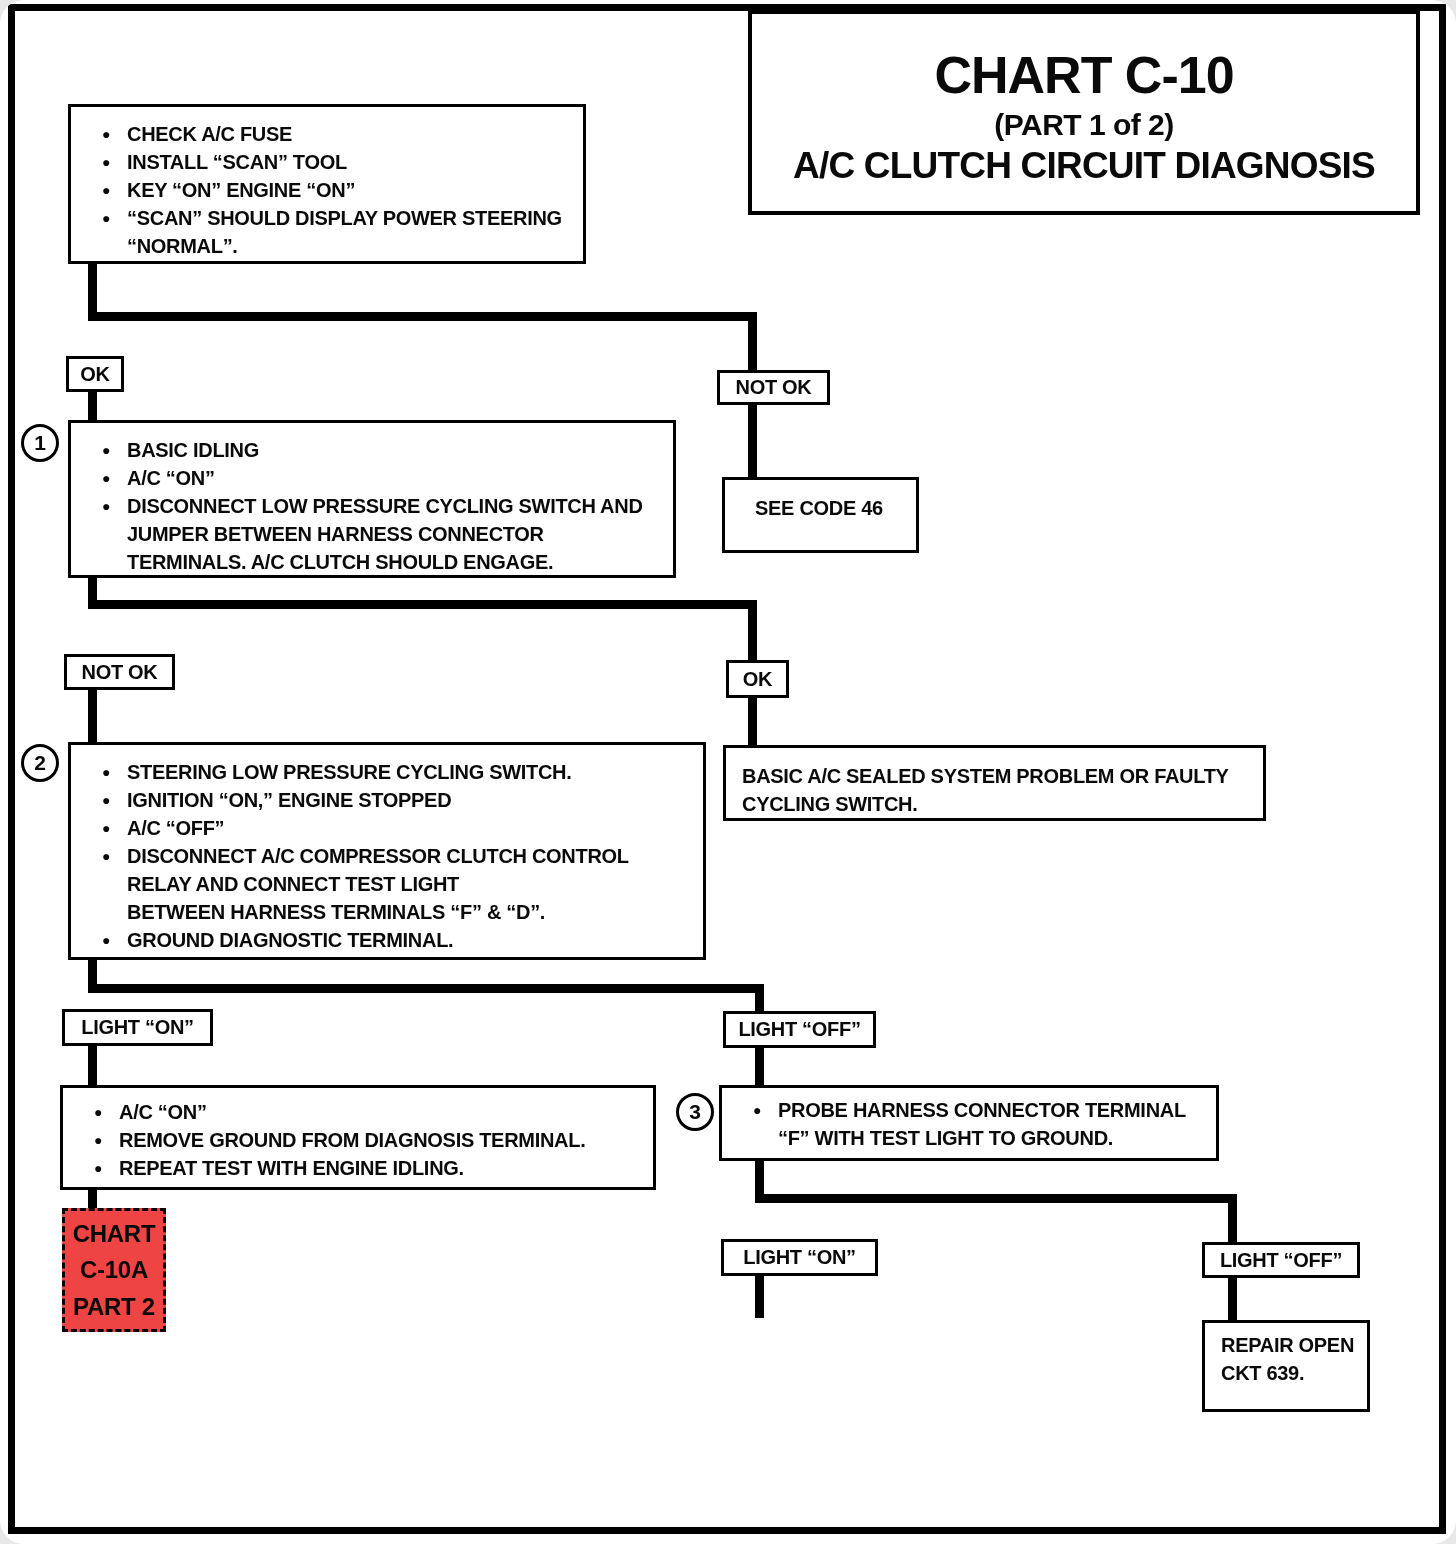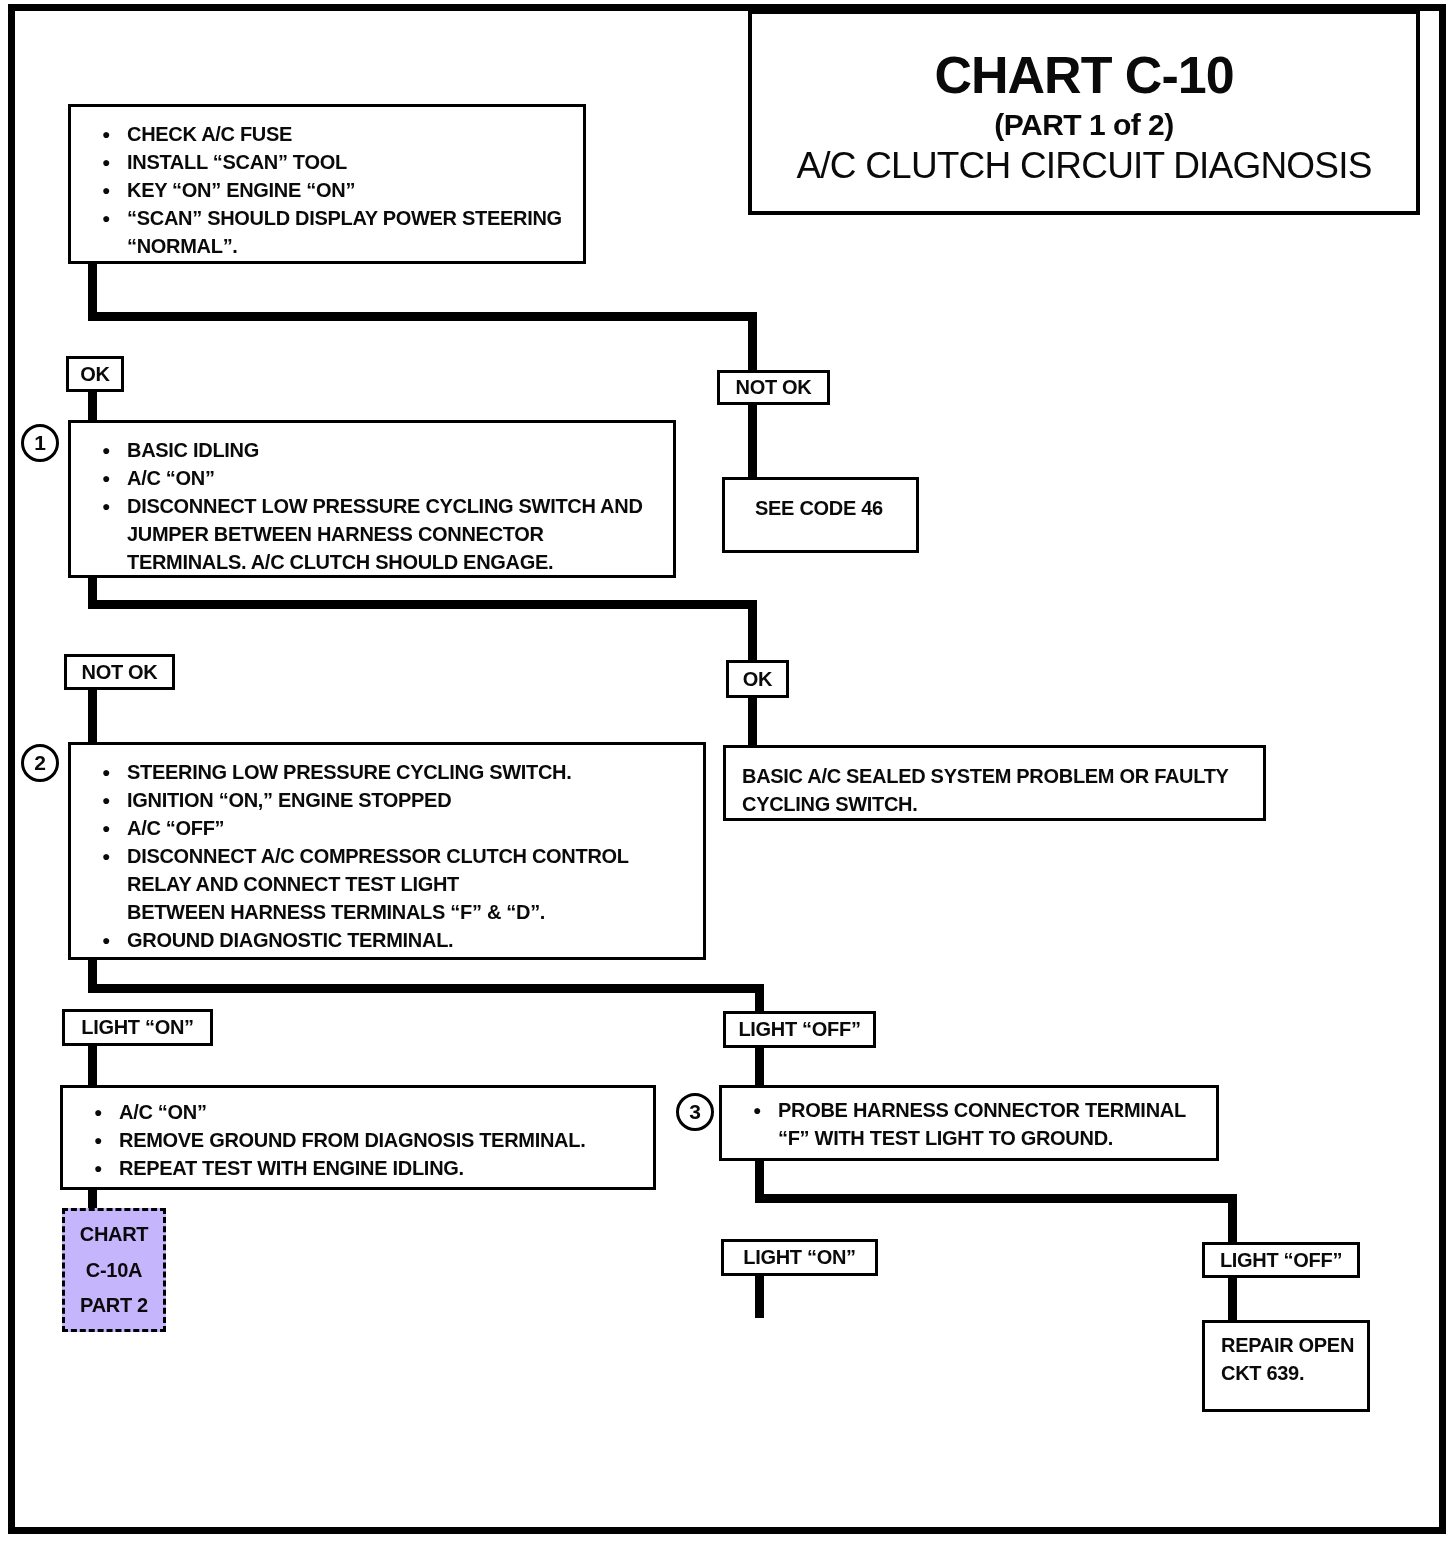--- a/index.html
+++ b/index.html
@@ -1,20 +1,20 @@
 <!DOCTYPE html>
 <html><head>
 <meta charset="utf-8">
 <style>
   * { margin:0; padding:0; box-sizing:border-box; }
   html,body { background:#e8e8e8; }
   body { font-family:"Liberation Sans", sans-serif; }
   #page {
     position:relative; width:1456px; height:1544px; background:#ffffff;
-    color:#0a0a0a; overflow:hidden;
+    color:#0a0a0a; overflow:hidden;border-radius:24px;
   }
   .frame {
     position:absolute; left:8px; top:4px; width:1438px; height:1530px;
     border:7px solid #000;
   }
   .node {
     position:absolute; border:3px solid #000; background:#fff;
     font-weight:700; font-size:20px; line-height:28px; letter-spacing:-0.3px;
   }
   .bullets { padding:13px 10px 10px 14px; }
@@ -33,26 +33,26 @@
     justify-content:center; font-weight:700; font-size:21px;
   }
   .title-box {
     position:absolute; left:748px; top:10px; width:672px; height:205px;
     border:4px solid #000; background:#fff; text-align:center;
     display:flex; flex-direction:column; align-items:center; justify-content:center;
     padding-top:6px;
   }
   .title-l1 { font-weight:700; font-size:52px; line-height:62px; letter-spacing:-1px; }
   .title-l2 { font-weight:700; font-size:30px; line-height:38px; letter-spacing:-0.5px; }
-  .title-l3 { font-weight:400; font-size:37px; line-height:44px; letter-spacing:-0.8px; }
+  .title-l3 { font-weight:700; font-size:37px; line-height:44px; letter-spacing:-0.8px; }
   .plain { padding:14px 12px 10px 16px; white-space:pre-line; }
   .dashed-box {
     position:absolute; left:62px; top:1208px; width:104px; height:124px;
-    border:3px dashed #000; background:#c4b5fd; display:flex; flex-direction:column;
-    align-items:center; justify-content:space-evenly; font-weight:700; font-size:20px;
+    border:3px dashed #000; background:#ef4444; display:flex; flex-direction:column;
+    align-items:center; justify-content:space-evenly; font-weight:700; font-size:24px;
     letter-spacing:-0.3px;
   }
 </style>
 </head>
 <body>
 
 <div id="page">
 
   <div class="frame"></div>
 

